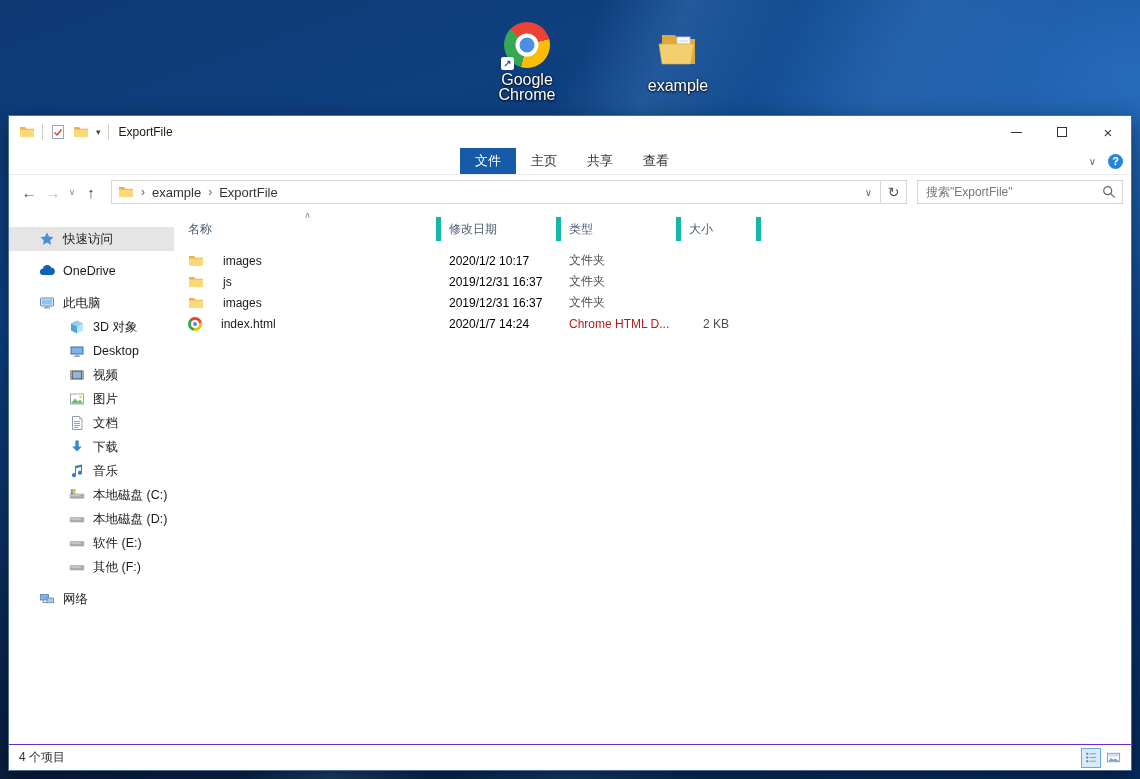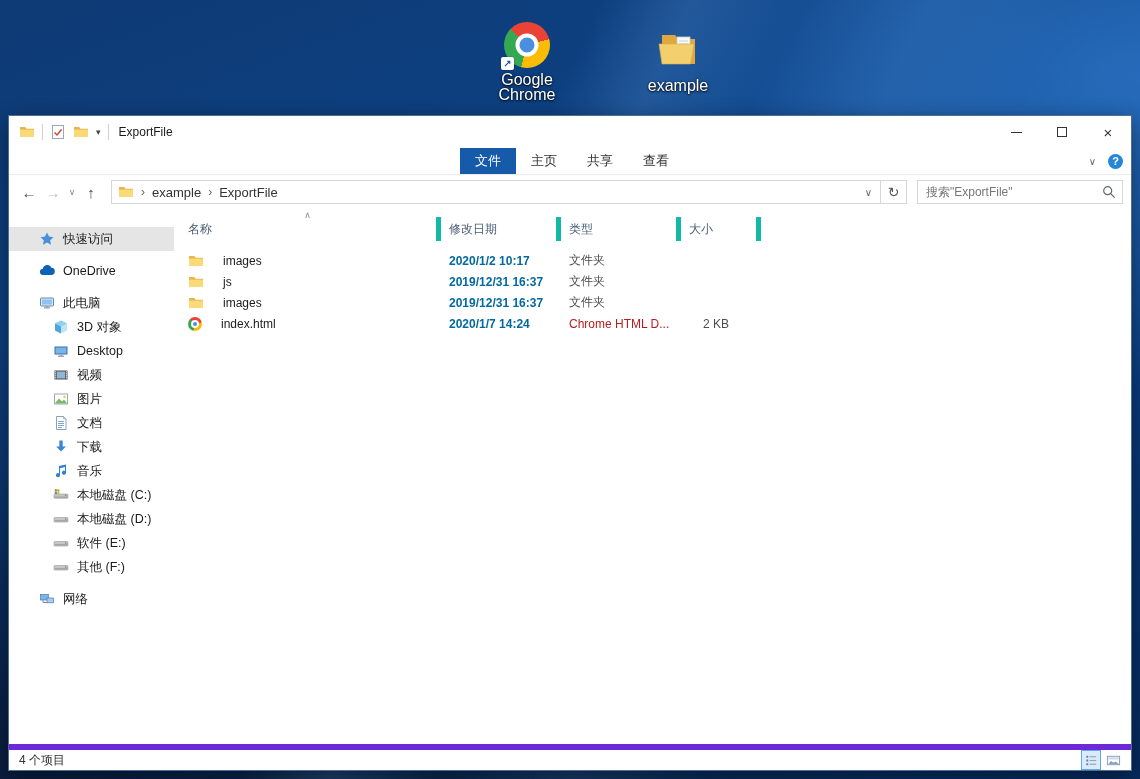--- a/index.html
+++ b/index.html
@@ -76,43 +76,43 @@
   .searchbox input { width:206px; height:24px; border:1px solid #d6d6d6; font-size:12px;
     padding:0 26px 0 8px; color:#333; font-family:inherit; outline:none; }
   .searchbox input::placeholder { color:#777; }
   .search-glyph { position:absolute; right:6px; top:4px; width:16px; height:16px; }
 
   
   .main { position:absolute; left:0; top:93px; right:0; bottom:26px; background:#fff; }
   .sidebar { position:absolute; left:0; top:0; width:165px; bottom:0; padding-top:18px; overflow:hidden; }
   .side-item { height:24px; display:flex; align-items:center; gap:8px; font-size:12.5px;
     color:#1a1a1a; cursor:pointer; padding-left:30px; }
-  .side-item.lvl1 { padding-left:44px; }
+  .side-item.lvl1 { padding-left:60px; }
   .side-item.selected { background:#e5e5e5; }
   .side-item.group-gap { margin-top:8px; }
   .icon16 { width:16px; height:16px; flex:0 0 16px; display:inline-flex; }
   .icon16 svg { width:16px; height:16px; }
 
   .filearea { position:absolute; left:165px; top:0; right:0; bottom:0; }
   .colheaders { position:relative; display:flex; height:24px; margin-top:8px; font-size:12px; color:#4a5d73; }
   .colh { display:flex; align-items:center; padding-left:8px; border-right:5px solid #14b8a6; cursor:pointer; }
   .colh.first { padding-left:14px; }
   .sort-caret { position:absolute; top:-7px; left:0; width:267px; text-align:center;
     font-size:9px; color:#8a8a8a; }
   .rows { margin-top:9px; }
   .file-row { display:flex; height:21px; align-items:center; font-size:12px; cursor:pointer; }
   .cell-name { display:flex; align-items:center; gap:19px; padding-left:14px; width:267px; color:#1b1b1b; }
-  .cell-date { width:120px; padding-left:8px; color:#0369a1;font-weight:bold; }
+  .cell-date { width:120px; padding-left:8px; color:#000000; }
   .cell-type { width:120px; padding-left:8px; color:#4d4d4d; }
   .cell-size { width:80px; padding-right:10px; text-align:center; color:#4d4d4d; }
   .cell-type.muted { color:#b91c1c; }
 
   
   .statusbar { position:absolute; left:0; right:0; bottom:0; height:26px; background:#fff;
-    border-top:6px solid #6d28d9; display:flex; align-items:center; }
+    border-top:1px solid #6d28d9; display:flex; align-items:center; }
   .status-text { font-size:12px; color:#333; padding-left:10px; }
   .view-btns { margin-left:auto; display:flex; gap:2px; padding-right:8px; }
   .view-btn { width:20px; height:20px; display:flex; align-items:center; justify-content:center;
     border:1px solid transparent; cursor:pointer; }
   .view-btn.active { border-color:#66a7e8; background:#d9eafa; }
   .view-btn svg { width:15px; height:15px; }
 </style>
 </head>
 <body>
 

